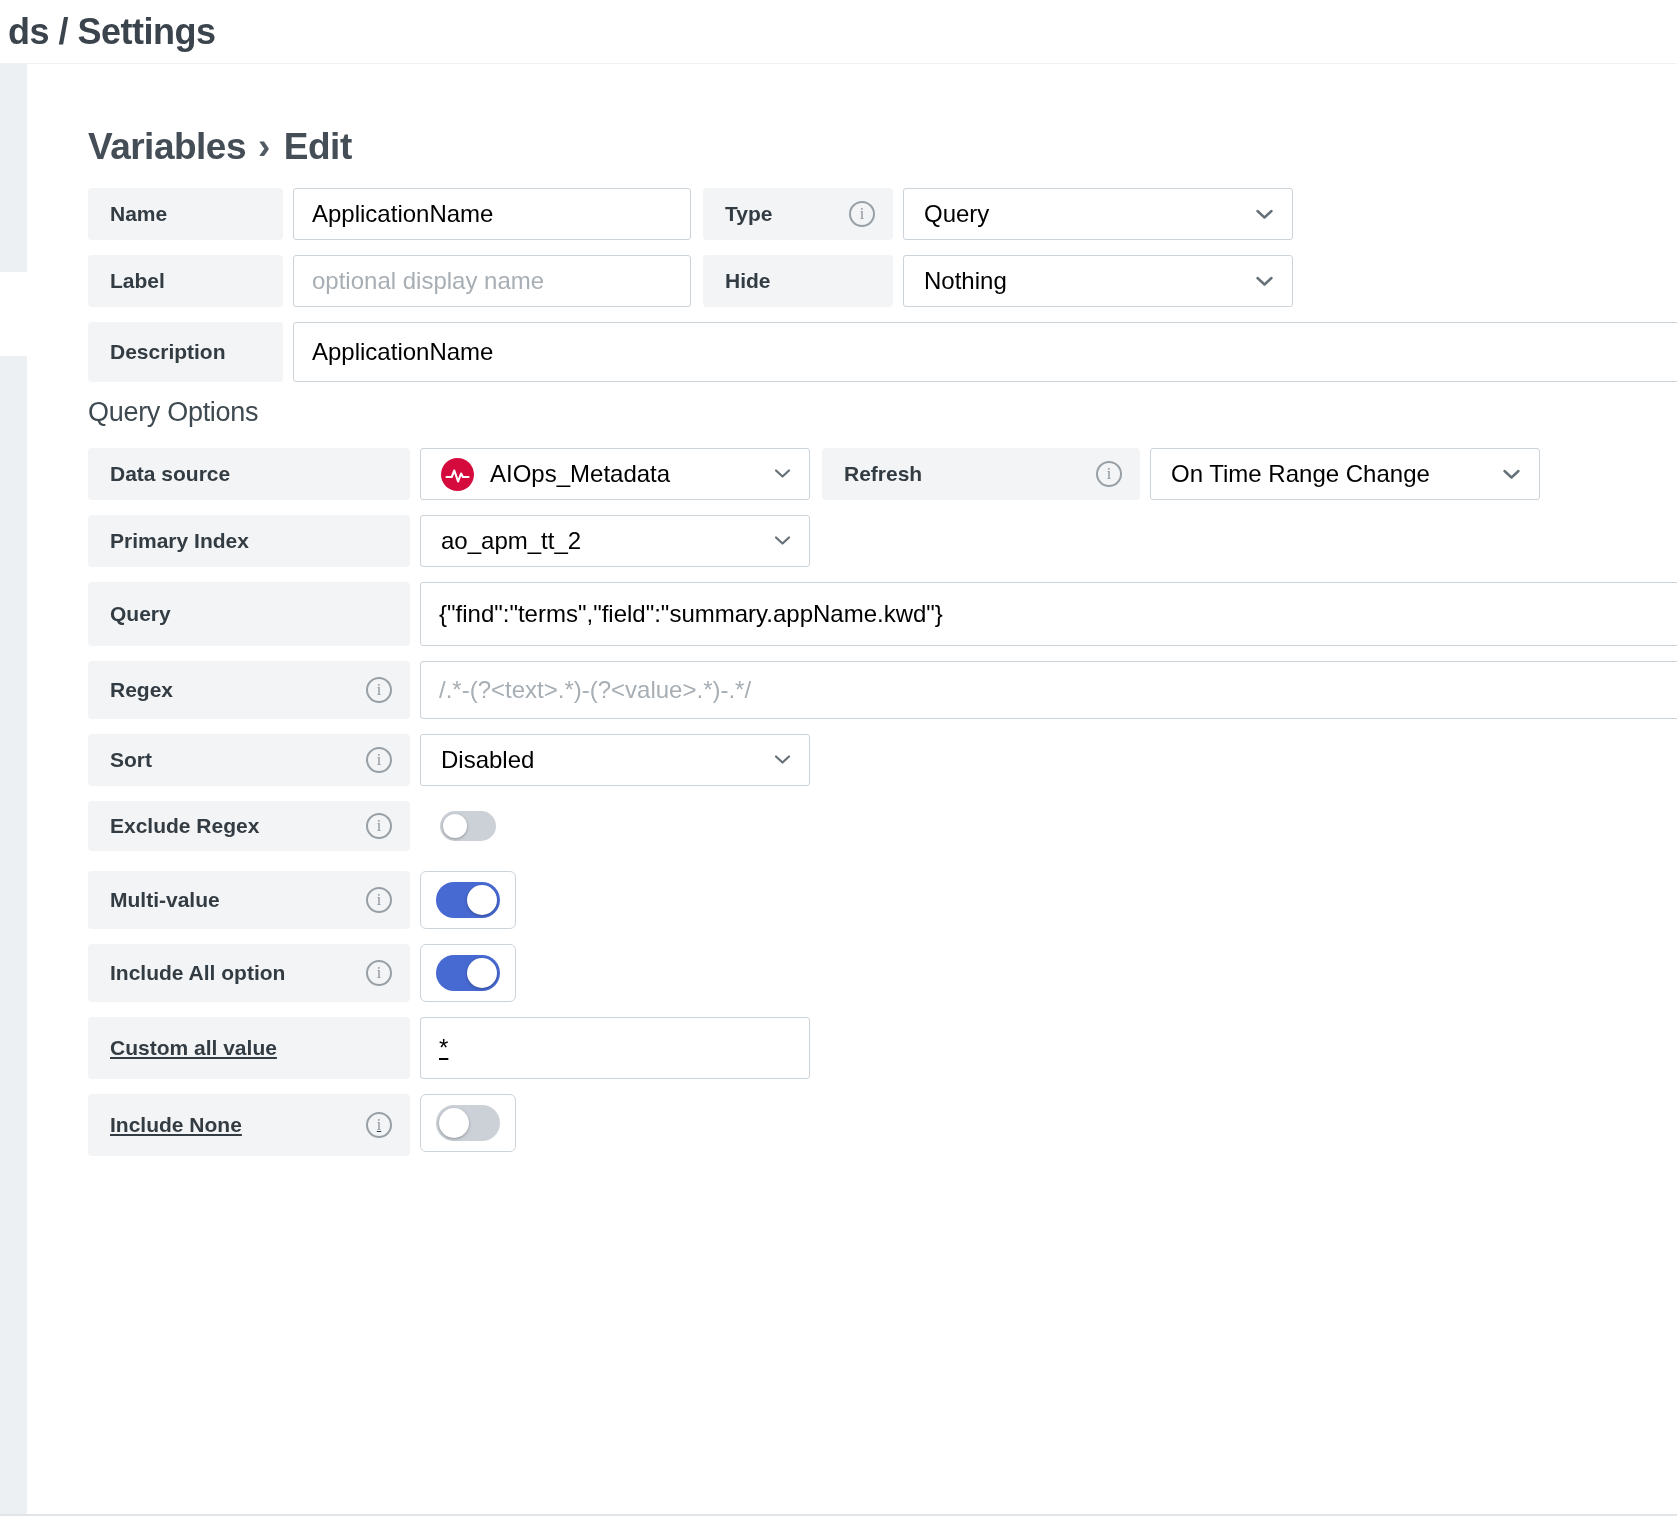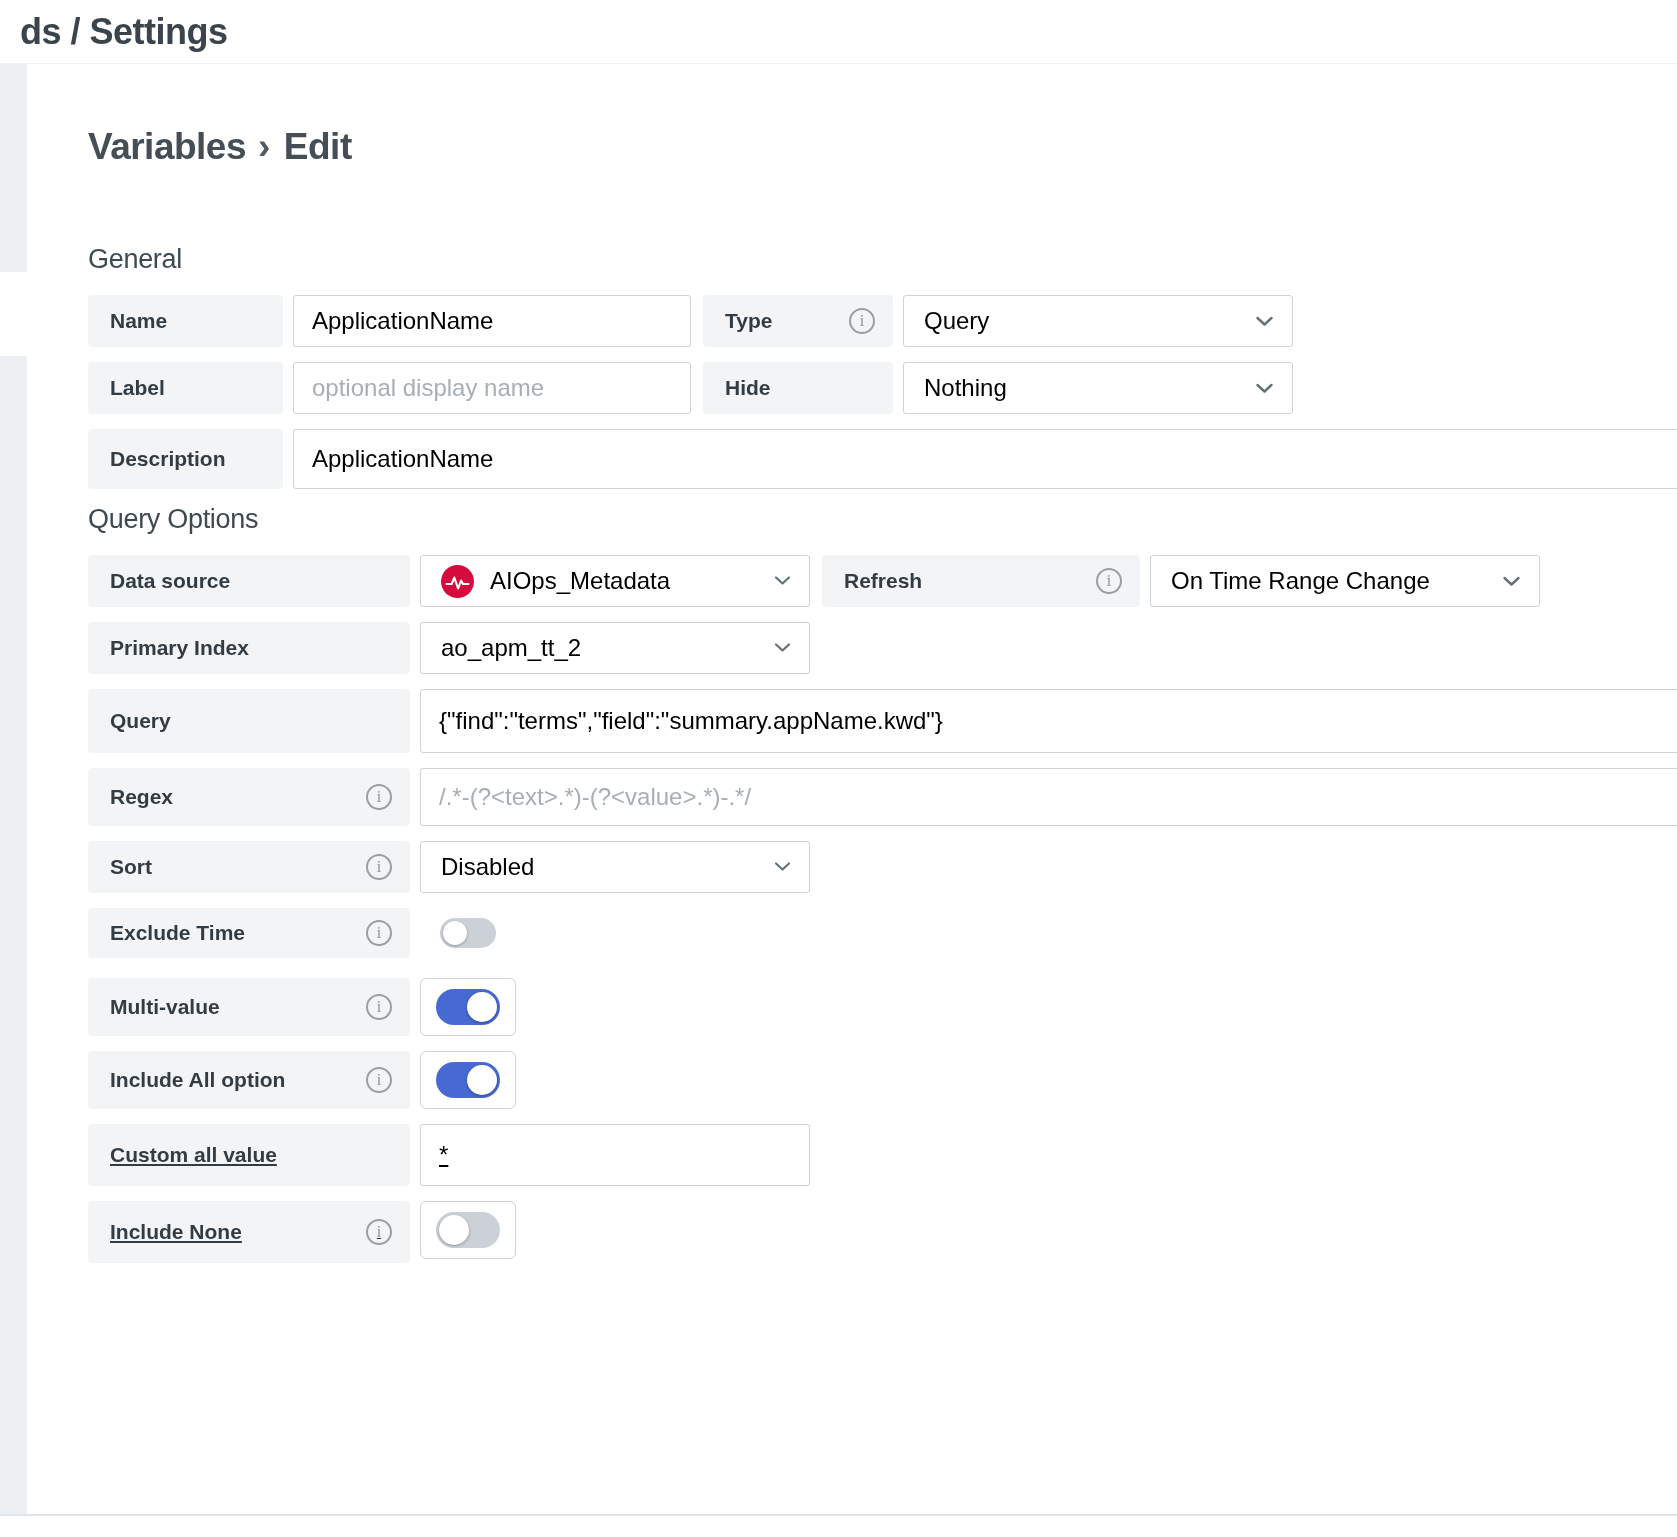--- a/index.html
+++ b/index.html
@@ -18,21 +18,21 @@
   }
   
   .topbar {
     position: absolute; top: 0; left: 0; right: 0; height: 64px;
     background: #ffffff;
     display: flex; align-items: center;
     border-bottom: 1px solid #f0f1f2;
   }
   .topbar .crumb {
     font-size: 36px; font-weight: 700; color: #3b444c;
-    margin-left: 20px; letter-spacing: -0.5px; white-space: nowrap;
+    margin-left: 8px; letter-spacing: -0.5px; white-space: nowrap;
   }
   
   .rail {
     position: absolute; left: 0; top: 64px; width: 27px; height: 1450px;
     background: #edf0f3;
   }
   .rail-gap {
     position: absolute; left: 0; top: 272px; width: 27px; height: 84px;
     background: #ffffff;
   }
@@ -145,21 +145,20 @@
   <div class="rail"></div>
   <div class="rail-gap"></div>
   <div class="bottom-divider"></div>
 
   <div class="content">
 
     <div class="page-title">
       <span>Variables</span><span class="sep">›</span><span>Edit</span>
     </div>
 
-    <div class="section-heading h-general">General</div>
 
     <div class="rows">
       <div class="row">
         <div class="lbl w-lbl-g">
           <span class="lbl-text">Name</span>
         </div>
         <input class="inp w-ctl" value="ApplicationName" style="">
         <div class="lbl w-lbl-g2">
           <span class="lbl-text">Type</span>
           <span class="info">i</span>
@@ -274,21 +273,21 @@
           <span class="chev">
             <svg width="17" height="12" viewBox="0 0 17 12">
                 <path d="M2 2.5 L8.5 8.5 L15 2.5" stroke="#667077" stroke-width="2.2" fill="none" stroke-linecap="round" stroke-linejoin="round"></path>
               </svg>
           </span>
         </div>
       </div>
 
       <div class="row">
         <div class="lbl w-lbl-q h50">
-          <span class="lbl-text">Exclude Time</span>
+          <span class="lbl-text">Exclude Regex</span>
           <span class="info">i</span>
         </div>
         <div class="toggle-bare">
           <div class="switch small">
             <div class="knob"></div>
           </div>
         </div>
       </div>
     </div>
 

